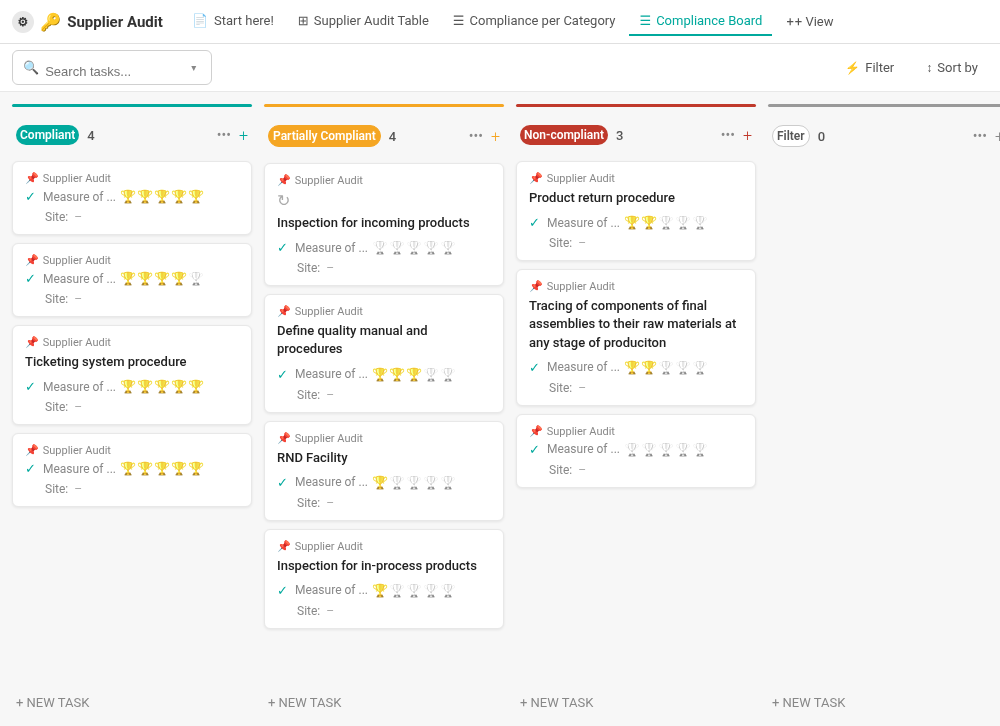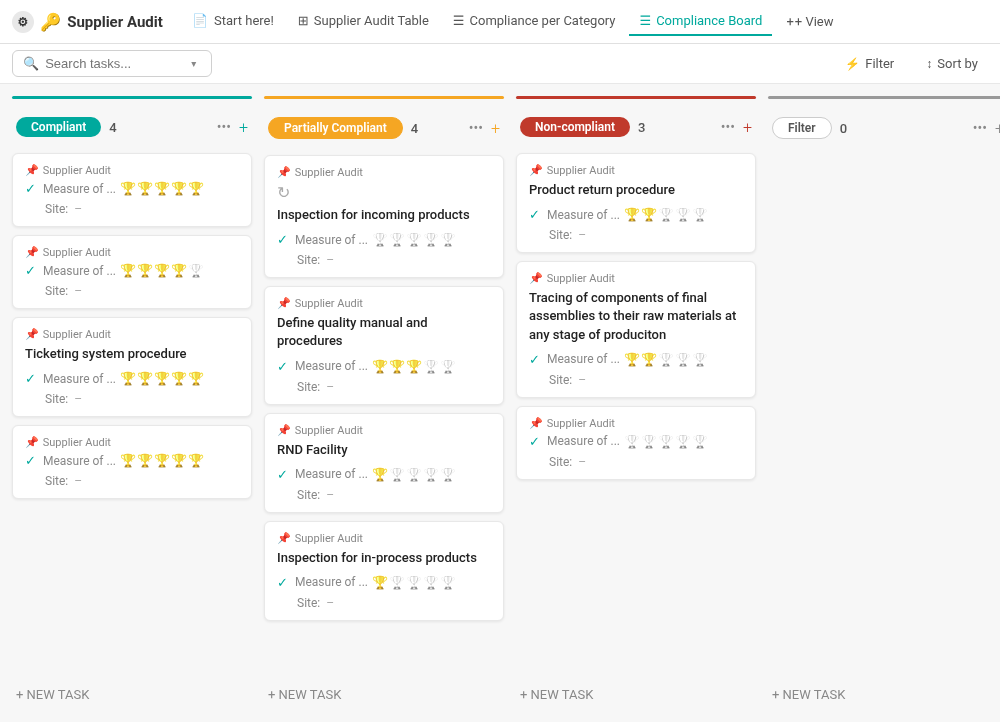--- a/index.html
+++ b/index.html
@@ -17,29 +17,29 @@
     .nav-add-view { display: flex; align-items: center; gap: 4px; padding: 6px 10px; color: #555; cursor: pointer; font-size: 13px; }
 
     
     .toolbar {
       display: flex; align-items: center; padding: 6px 12px; border-bottom: 1px solid #e8e8e8; background: #fff;
     }
     .search-box {
       display: flex; align-items: center; gap: 6px; border: 1px solid #d0d0d0; border-radius: 6px;
       padding: 5px 10px; min-width: 200px; background: #fff;
     }
-    .search-box input { border: none; outline: none; font-size: 13px; color: #555; width: 140px; background: transparent; }
+    .search-box input { border: none; outline: none; font-size: 13px; color: #555; width: 140px; background: transparent; margin-top: 8px; }
     .toolbar-right { margin-left: auto; display: flex; align-items: center; gap: 12px; }
     .toolbar-btn { display: flex; align-items: center; gap: 5px; padding: 5px 10px; font-size: 13px; color: #555; cursor: pointer; border-radius: 4px; }
 
     
     .board { display: flex; gap: 0; padding: 12px; background: #f7f7f7; min-height: calc(726px - 88px); overflow-x: auto; }
     .board-column { width: 240px; min-width: 240px; margin-right: 12px; display: flex; flex-direction: column; }
     .column-header { display: flex; align-items: center; padding: 8px 4px; margin-bottom: 8px; }
-    .column-badge { padding: 3px 15px; border-radius: 12px; font-size: 12px; font-weight: 600; color: #fff; white-space: nowrap; }
+    .column-badge { padding: 3px 4px; border-radius: 12px; font-size: 12px; font-weight: 600; color: #fff; white-space: nowrap; }
     .badge-compliant { background: #00a99d; }
     .badge-partial { background: #f5a623; border: 1px solid #f5a623; color: #fff; }
     .badge-noncompliant { background: #c0392b; }
     .badge-empty { background: #fff; border: 1px solid #ccc; color: #555; }
     .column-count { margin-left: 8px; font-size: 13px; color: #555; font-weight: 500; }
     .column-menu { margin-left: auto; color: #888; cursor: pointer; font-size: 14px; }
     .column-add { color: #888; cursor: pointer; font-size: 16px; margin-left: 8px; font-weight: 300; }
     .column-add.green { color: #00a99d; }
     .column-add.orange { color: #f5a623; }
     .column-add.red { color: #c0392b; }

